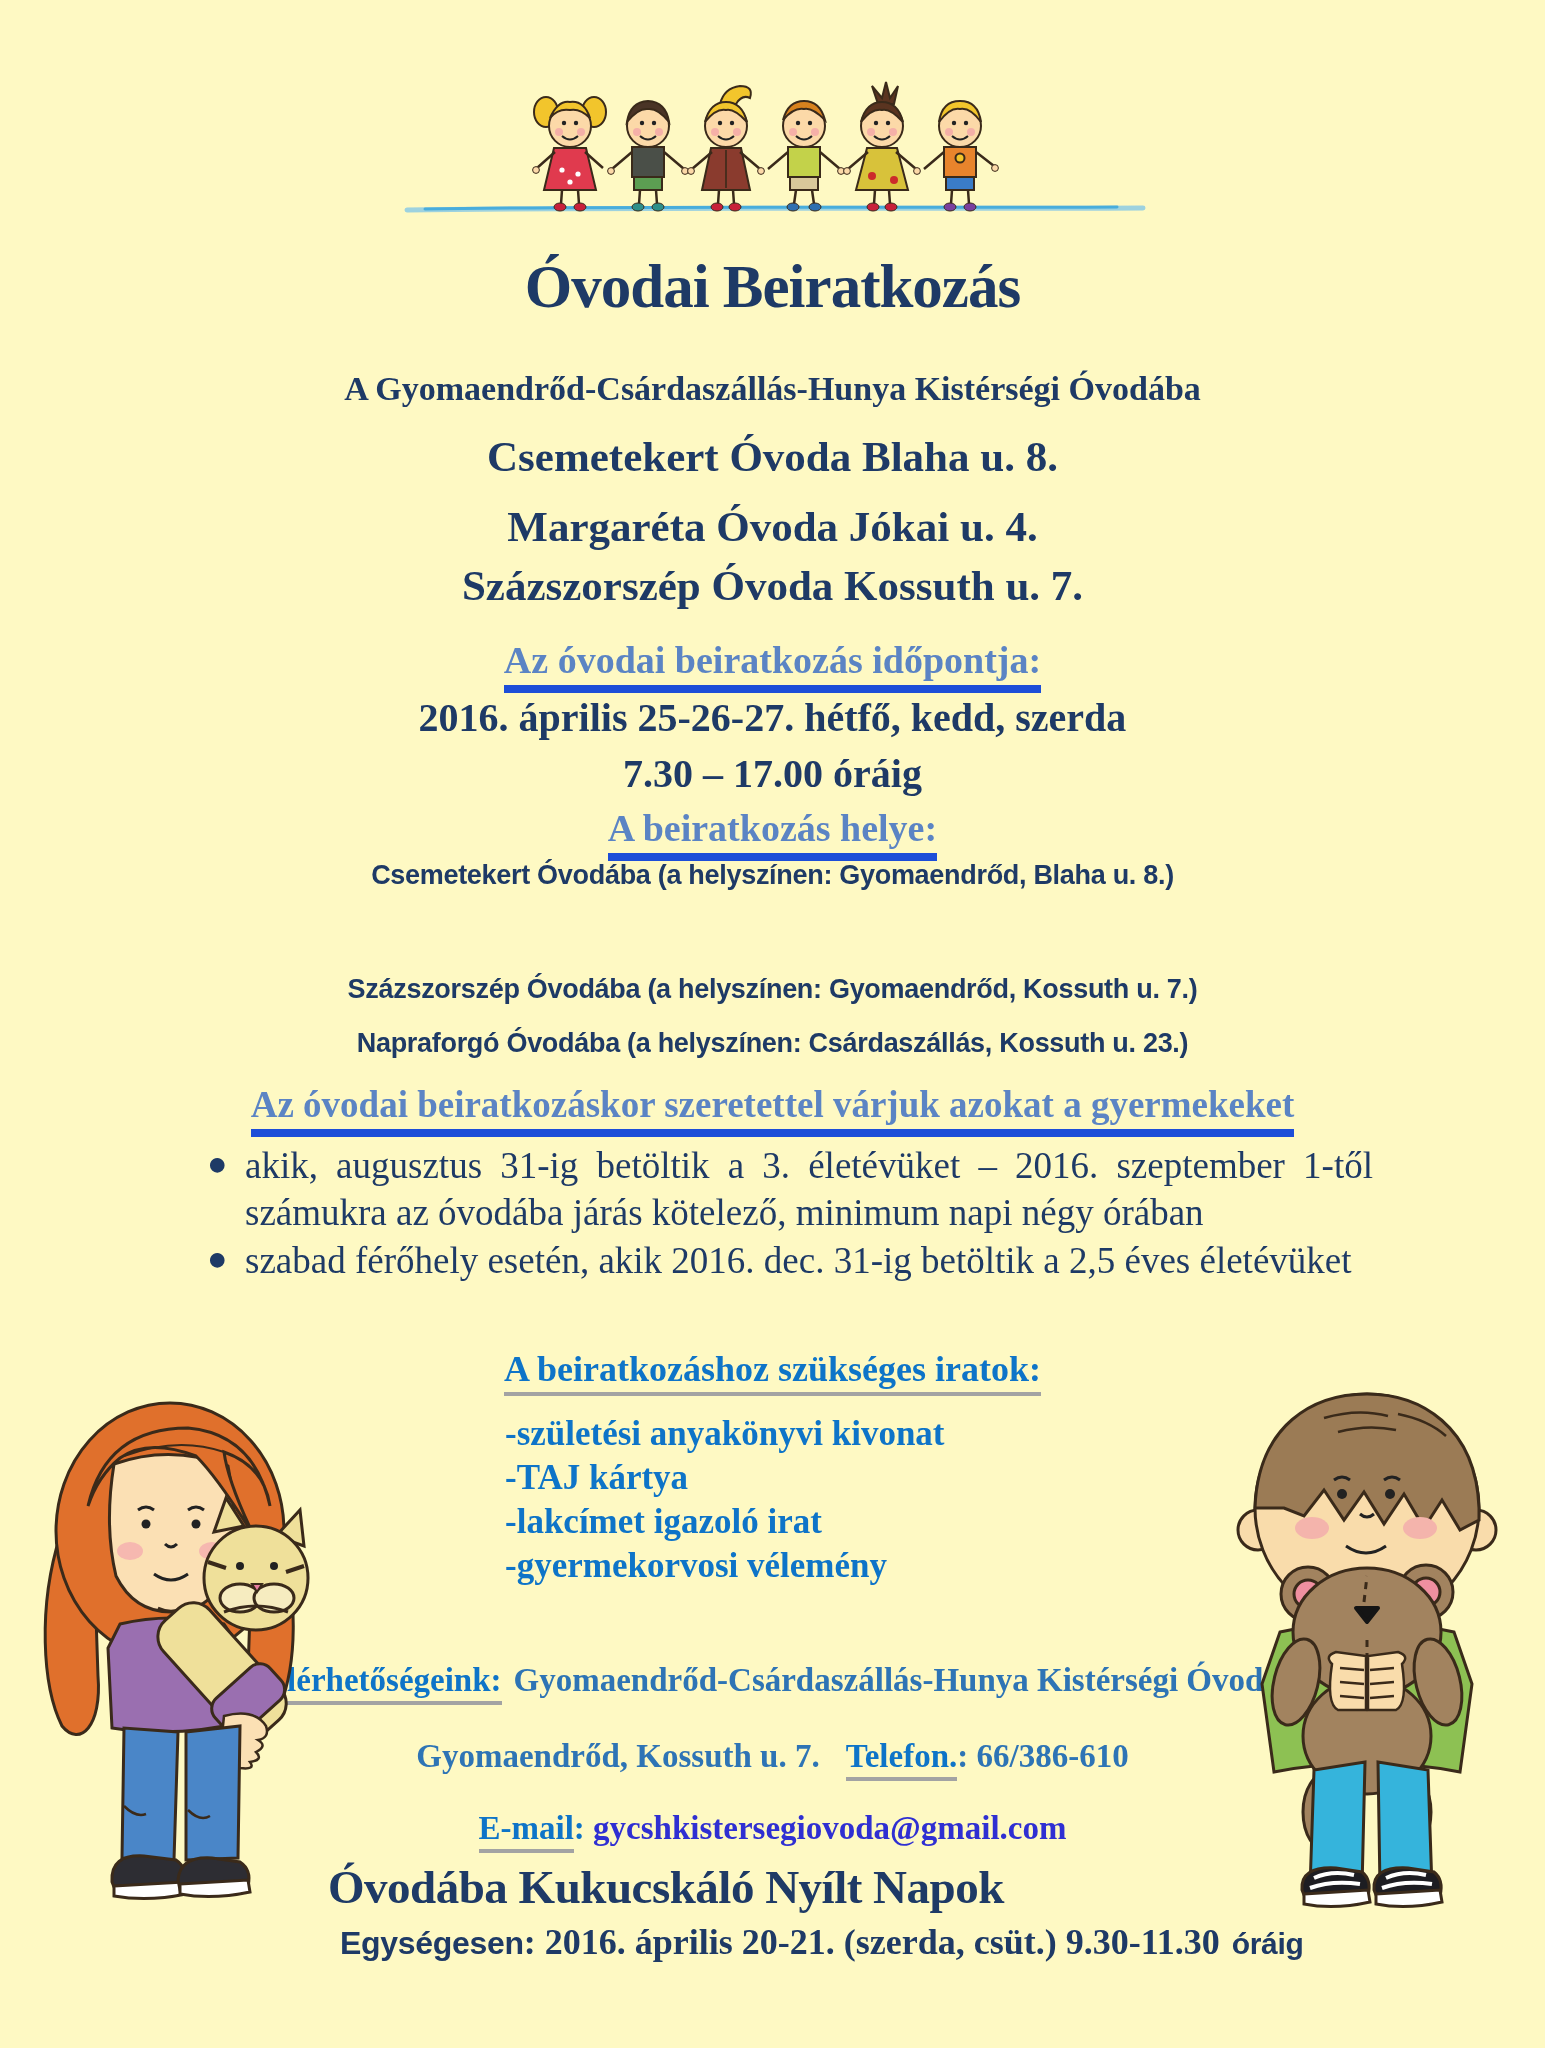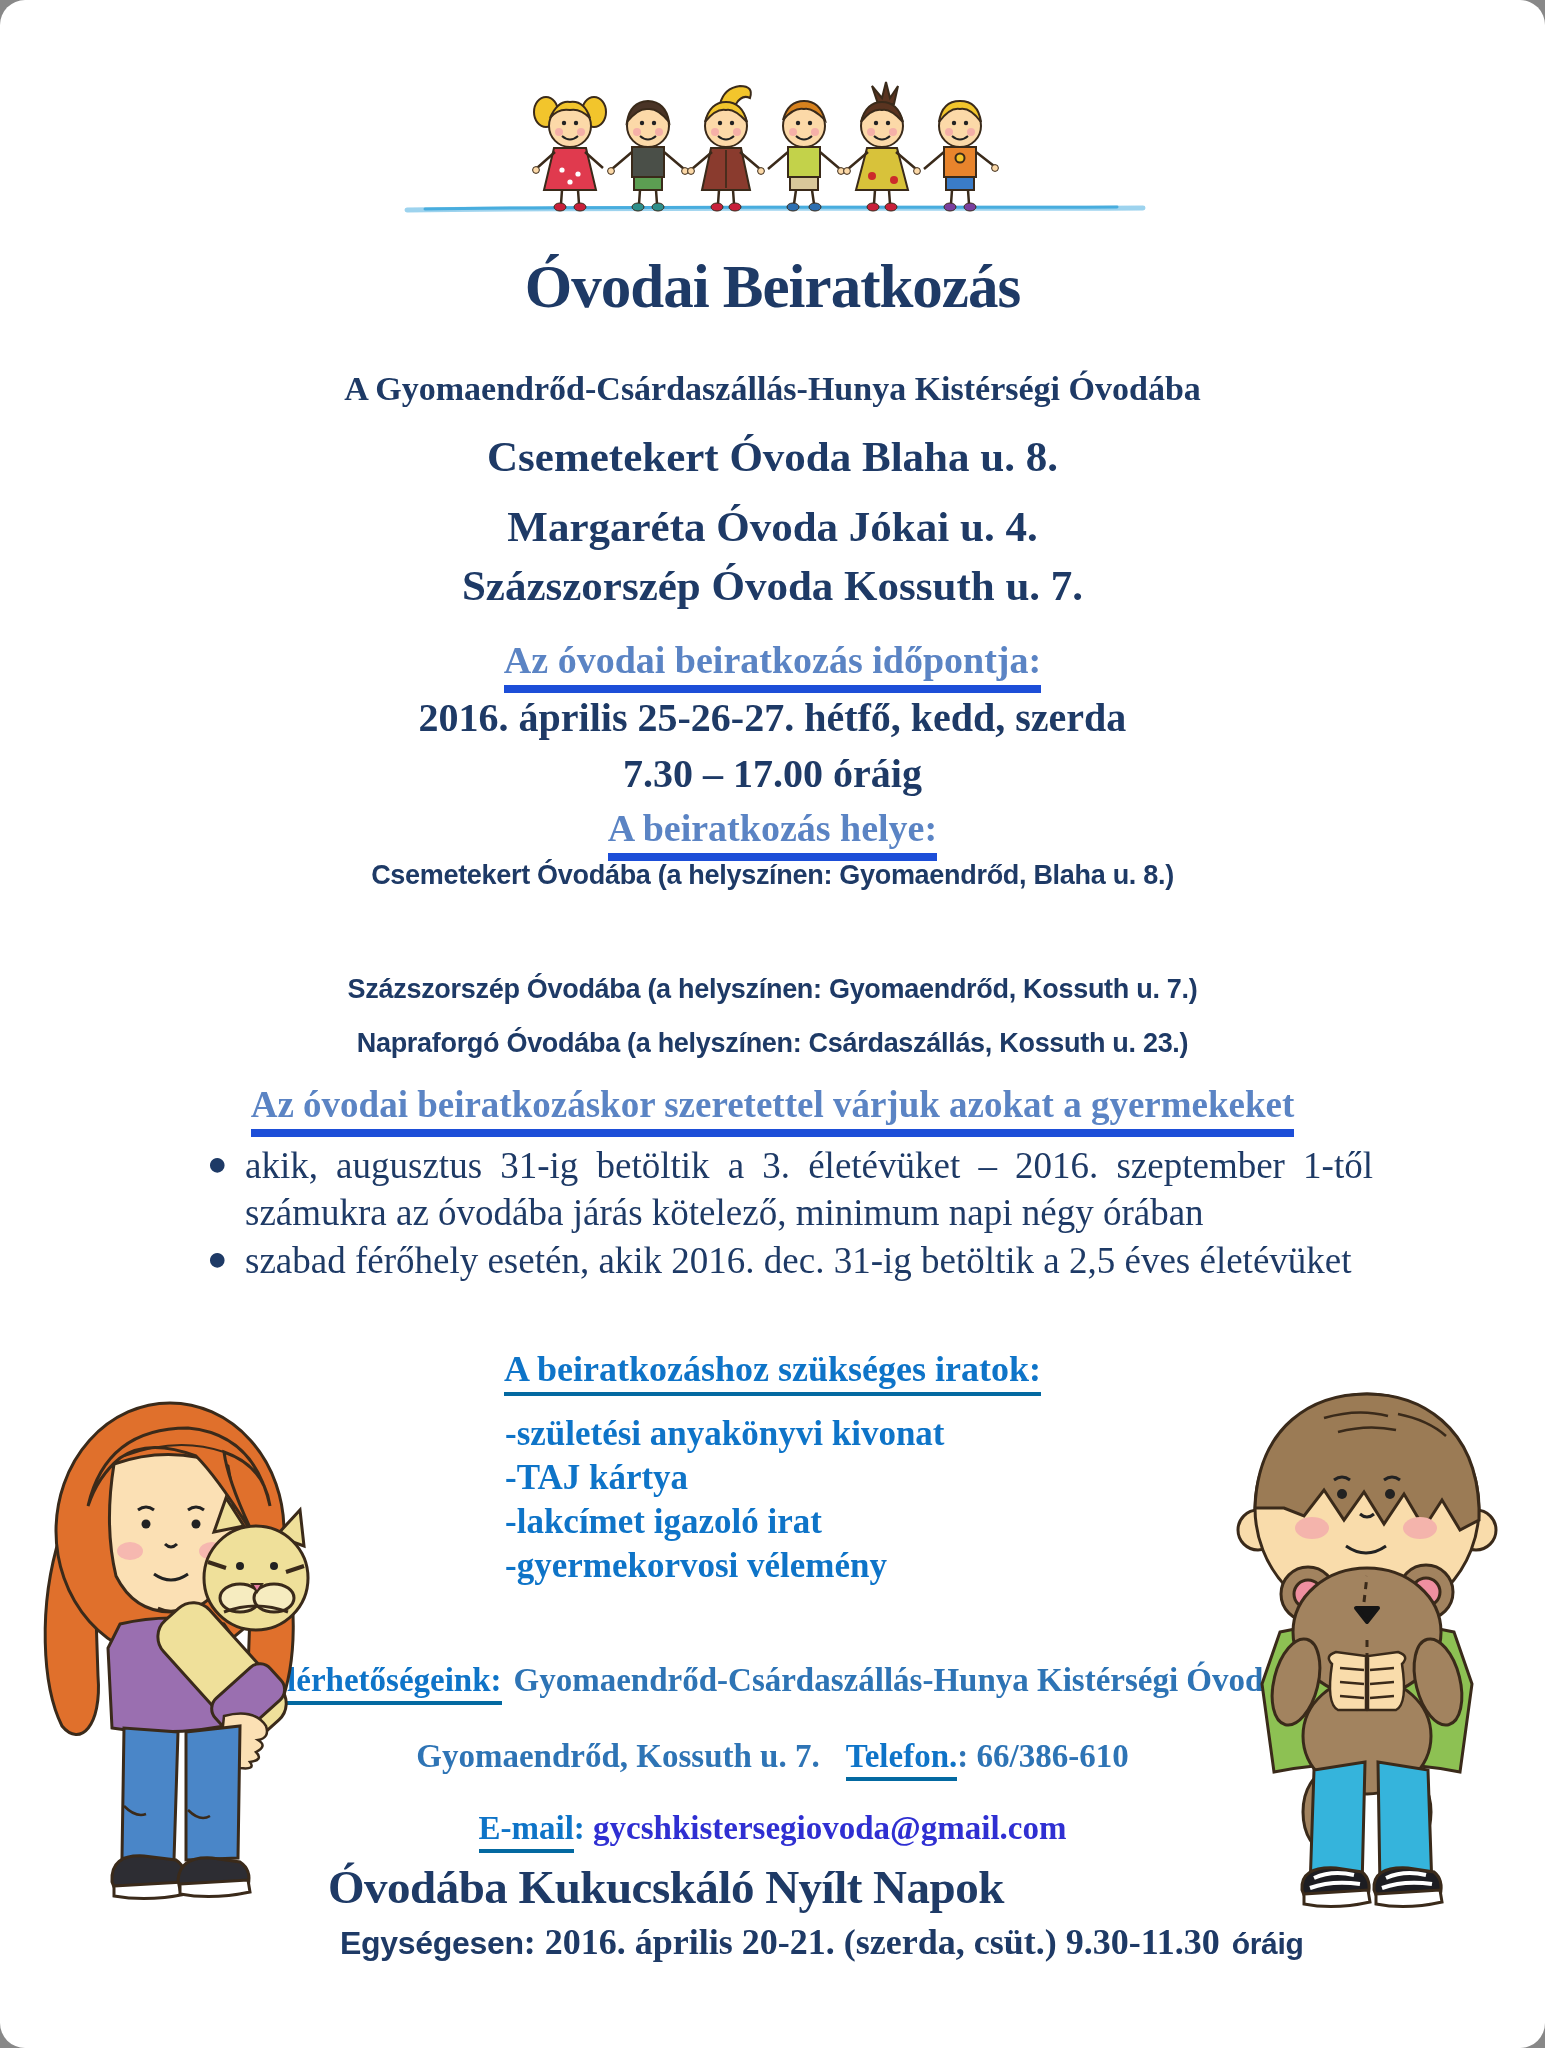--- a/index.html
+++ b/index.html
@@ -1,30 +1,30 @@
 <!DOCTYPE html>
 <html><head>
 <meta charset="utf-8">
 <style>
   html,body { margin:0; padding:0; background:#888; }
   .page {
     position:relative; width:1545px; height:2048px; margin:0 auto;
-    background:#ffffff; overflow:hidden;
-    font-family:"Liberation Serif", serif; color:#1e3a66;border-radius:25px;
+    background:#fef9c3; overflow:hidden;
+    font-family:"Liberation Serif", serif; color:#1e3a66;
   }
   .abs { position:absolute; }
   .cline { position:absolute; left:0; width:100%; text-align:center; white-space:nowrap; }
   .navy { color:#1e3a66; }
   .corn { color:#5b84c4; }
   .bright { color:#0e74c8; }
   .mid { color:#2e74b5; }
   .emailc { color:#2f2fd2; }
   .b { font-weight:bold; }
   .u-corn { display:inline-block; border-bottom:8px solid #1d4ed8; padding-bottom:3px; }
-  .u-bright { display:inline-block; border-bottom:4px solid #0369a1; padding-bottom:2px; }
+  .u-bright { display:inline-block; border-bottom:4px solid #a3a3a3; padding-bottom:2px; }
   .title { top:252px; font-size:61px; font-weight:bold; letter-spacing:-1px; }
   .subtitle { top:370px; font-size:34px; font-weight:bold; }
   .loc1 { top:432px; } .loc2 { top:502px; } .loc3 { top:561px; }
   .locline { font-size:43px; font-weight:bold; }
   .corn-head { font-size:38px; font-weight:bold; }
   .h-time { top:638px; }
   .dateline { top:694px; font-size:40px; font-weight:bold; }
   .hoursline { top:750px; font-size:40px; font-weight:bold; }
   .h-place { top:806px; }
   .sansline { font-family:"Liberation Sans", sans-serif; font-size:27px; font-weight:bold; letter-spacing:-0.3px; }

